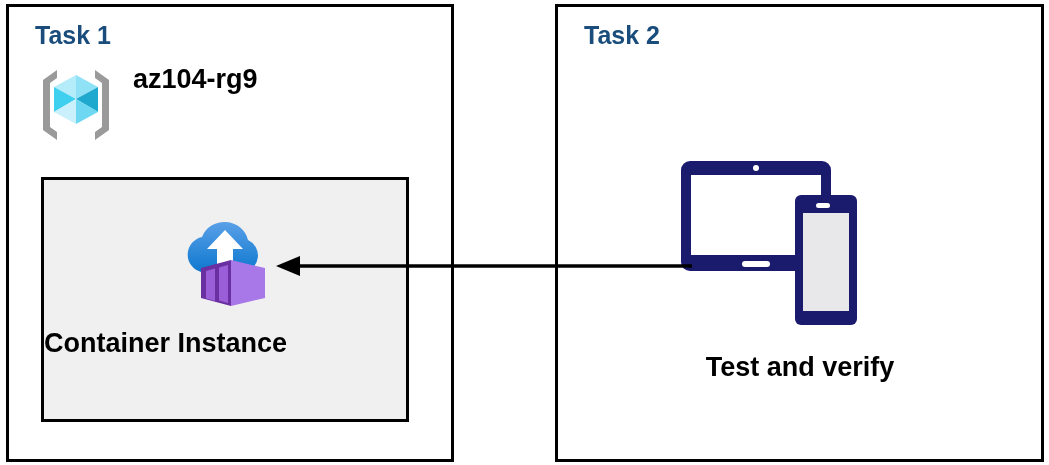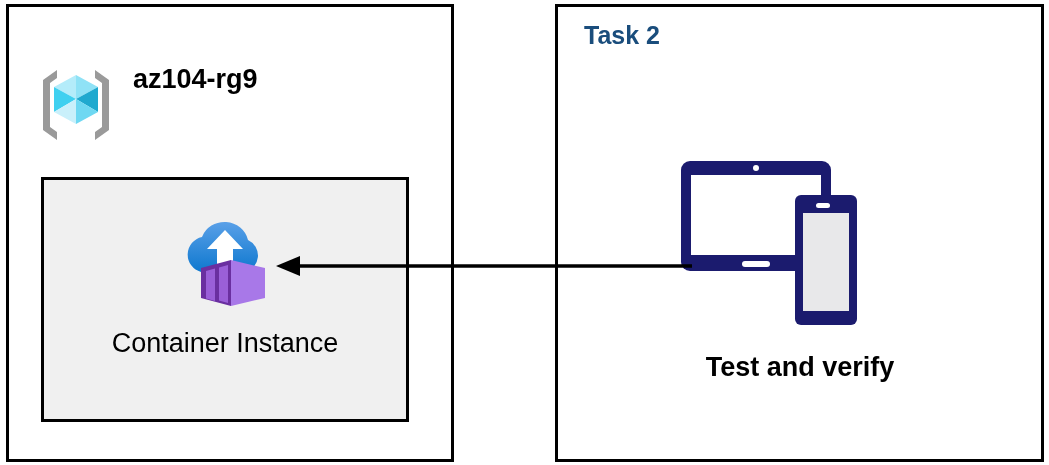--- a/index.html
+++ b/index.html
@@ -73,23 +73,22 @@
     transform: translateX(-50%);
     width: 104px;
     height: 104px;
     display: block;
   }
   #ci-label {
     position: absolute;
     left: 0;
     right: 0;
     top: 148px;
-    text-align: center;
     font-size: 27px;
-    font-weight: normal;
+    font-weight: bold;
     color: #000000;
   }
 
   
   #device-icon {
     position: absolute;
     left: 679px;
     top: 157px;
     width: 200px;
     height: 180px;
@@ -118,20 +117,21 @@
   }
 </style>
 </head>
 <body>
 
 <div id="canvas">
 
   
   <div class="task-panel" id="panel-task1">
 
+    <div class="task-heading">Task 1</div>
 
     <div id="rg-row">
       <span>
         <svg id="rg-icon" viewBox="0 0 82 82" xmlns="http://www.w3.org/2000/svg">
 
           <path d="M22 6 L8 16 L8 66 L22 76 L22 68 L15 63 L15 19 L22 14 Z" fill="#9a9a9a"></path>
 
           <path d="M60 6 L74 16 L74 66 L60 76 L60 68 L67 63 L67 19 L60 14 Z" fill="#9a9a9a"></path>
 
           <polygon points="41,11 63,23 41,35" fill="#8fe2f6"></polygon>

